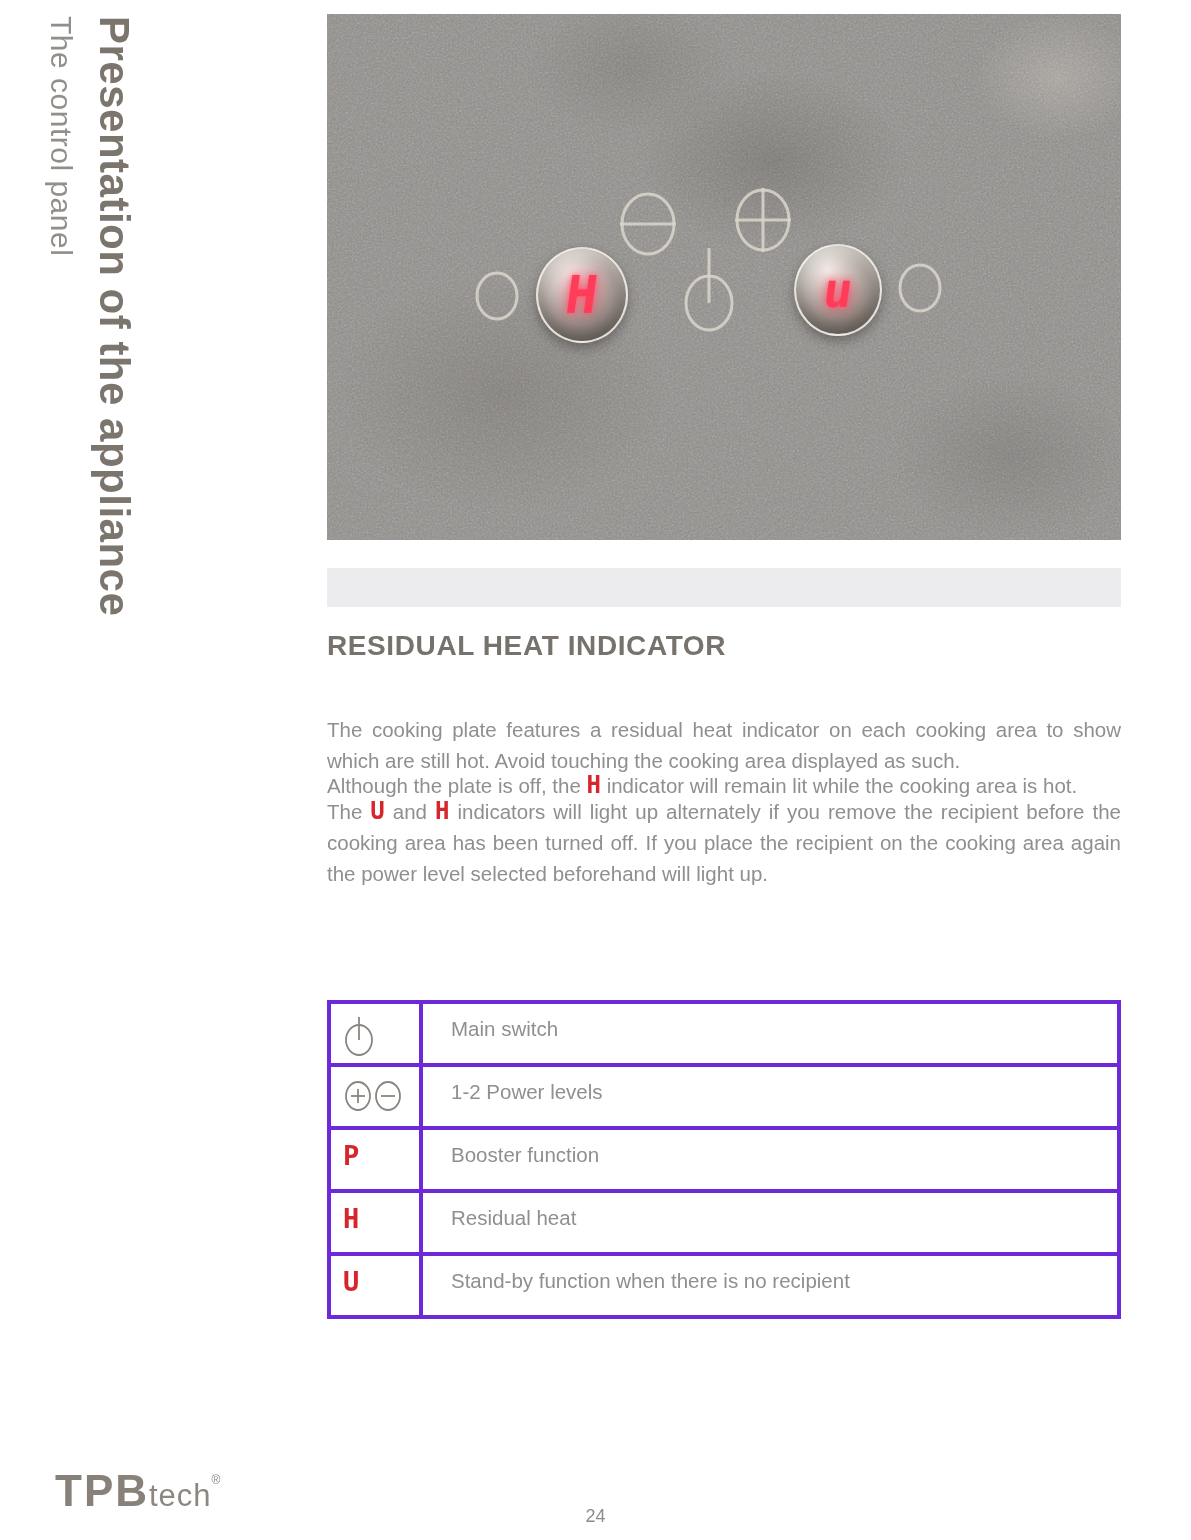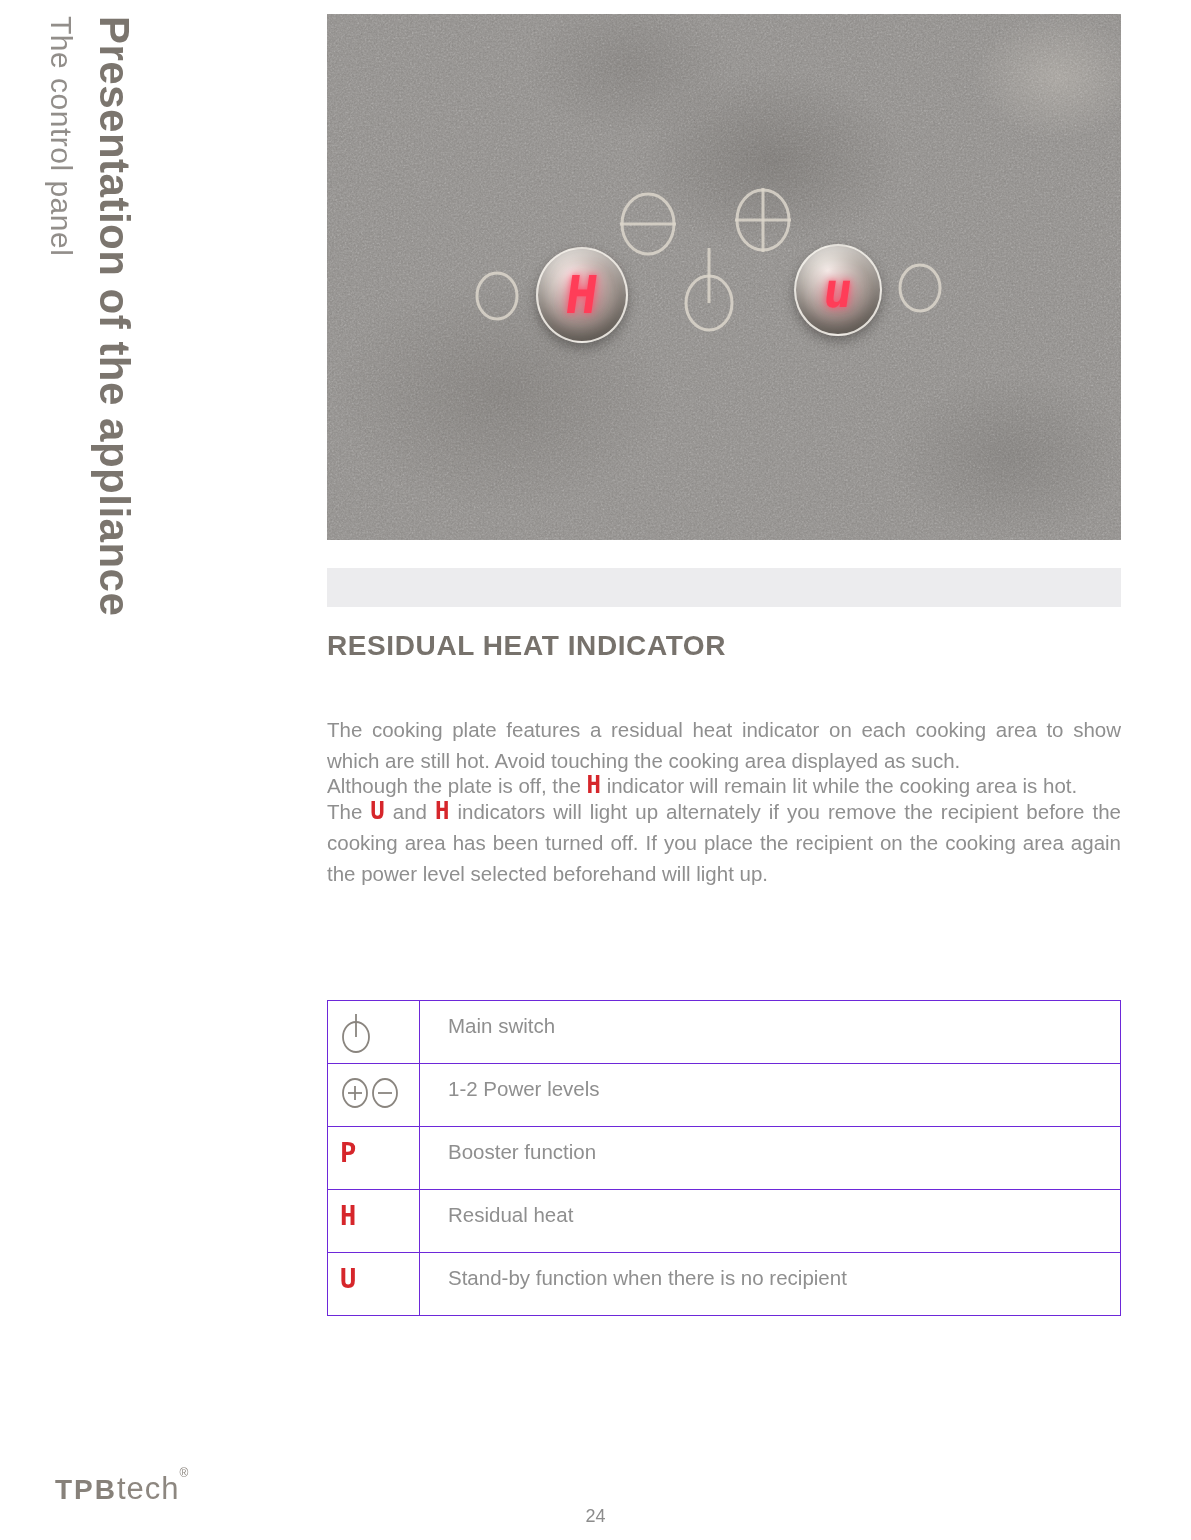--- a/index.html
+++ b/index.html
@@ -80,33 +80,33 @@
     position:absolute; left:327px; top:944px; width:794px;
     font-size:21px; font-weight:bold; color:#77726c;
   }
 
   
   .ctl-table {
     position:absolute; left:327px; top:1000px; width:794px;
     border-collapse:collapse;
   }
   .ctl-table td {
-    border:1px solid #6d28d9; vertical-align:top;
+    border:4px solid #6d28d9; vertical-align:top;
   }
   .ctl-table td.ic { width:92px; height:63px; padding:10px 0 0 12px; }
   .ctl-table td.lbl { padding:13px 10px 0 28px; font-size:20.5px; color:#8f8f8f; }
   .tbl-letter {
     font-family:"DejaVu Sans Mono", monospace; font-weight:bold;
     font-size:27px; color:#d6262b; line-height:1; display:inline-block; margin-top:2px;
   }
   .gicon { stroke:#8a857f; fill:none; stroke-width:1.8; }
 
   
   .logo { position:absolute; left:55px; top:1466px; color:#87817a; white-space:nowrap; }
-  .logo .tpb { font-weight:bold; font-size:28px; letter-spacing:2px; }
+  .logo .tpb { font-weight:bold; font-size:44px; letter-spacing:2px; }
   .logo .tech { font-weight:400; font-size:31px; letter-spacing:1px; color:#8d8780; }
   .logo .reg { font-size:12px; vertical-align:22px; color:#8d8780; }
   .page-num {
     position:absolute; left:0; top:1506px; width:100%;
     text-align:center; font-size:18px; color:#8c8c8c;
   }
 </style>
 </head>
 <body>
 

